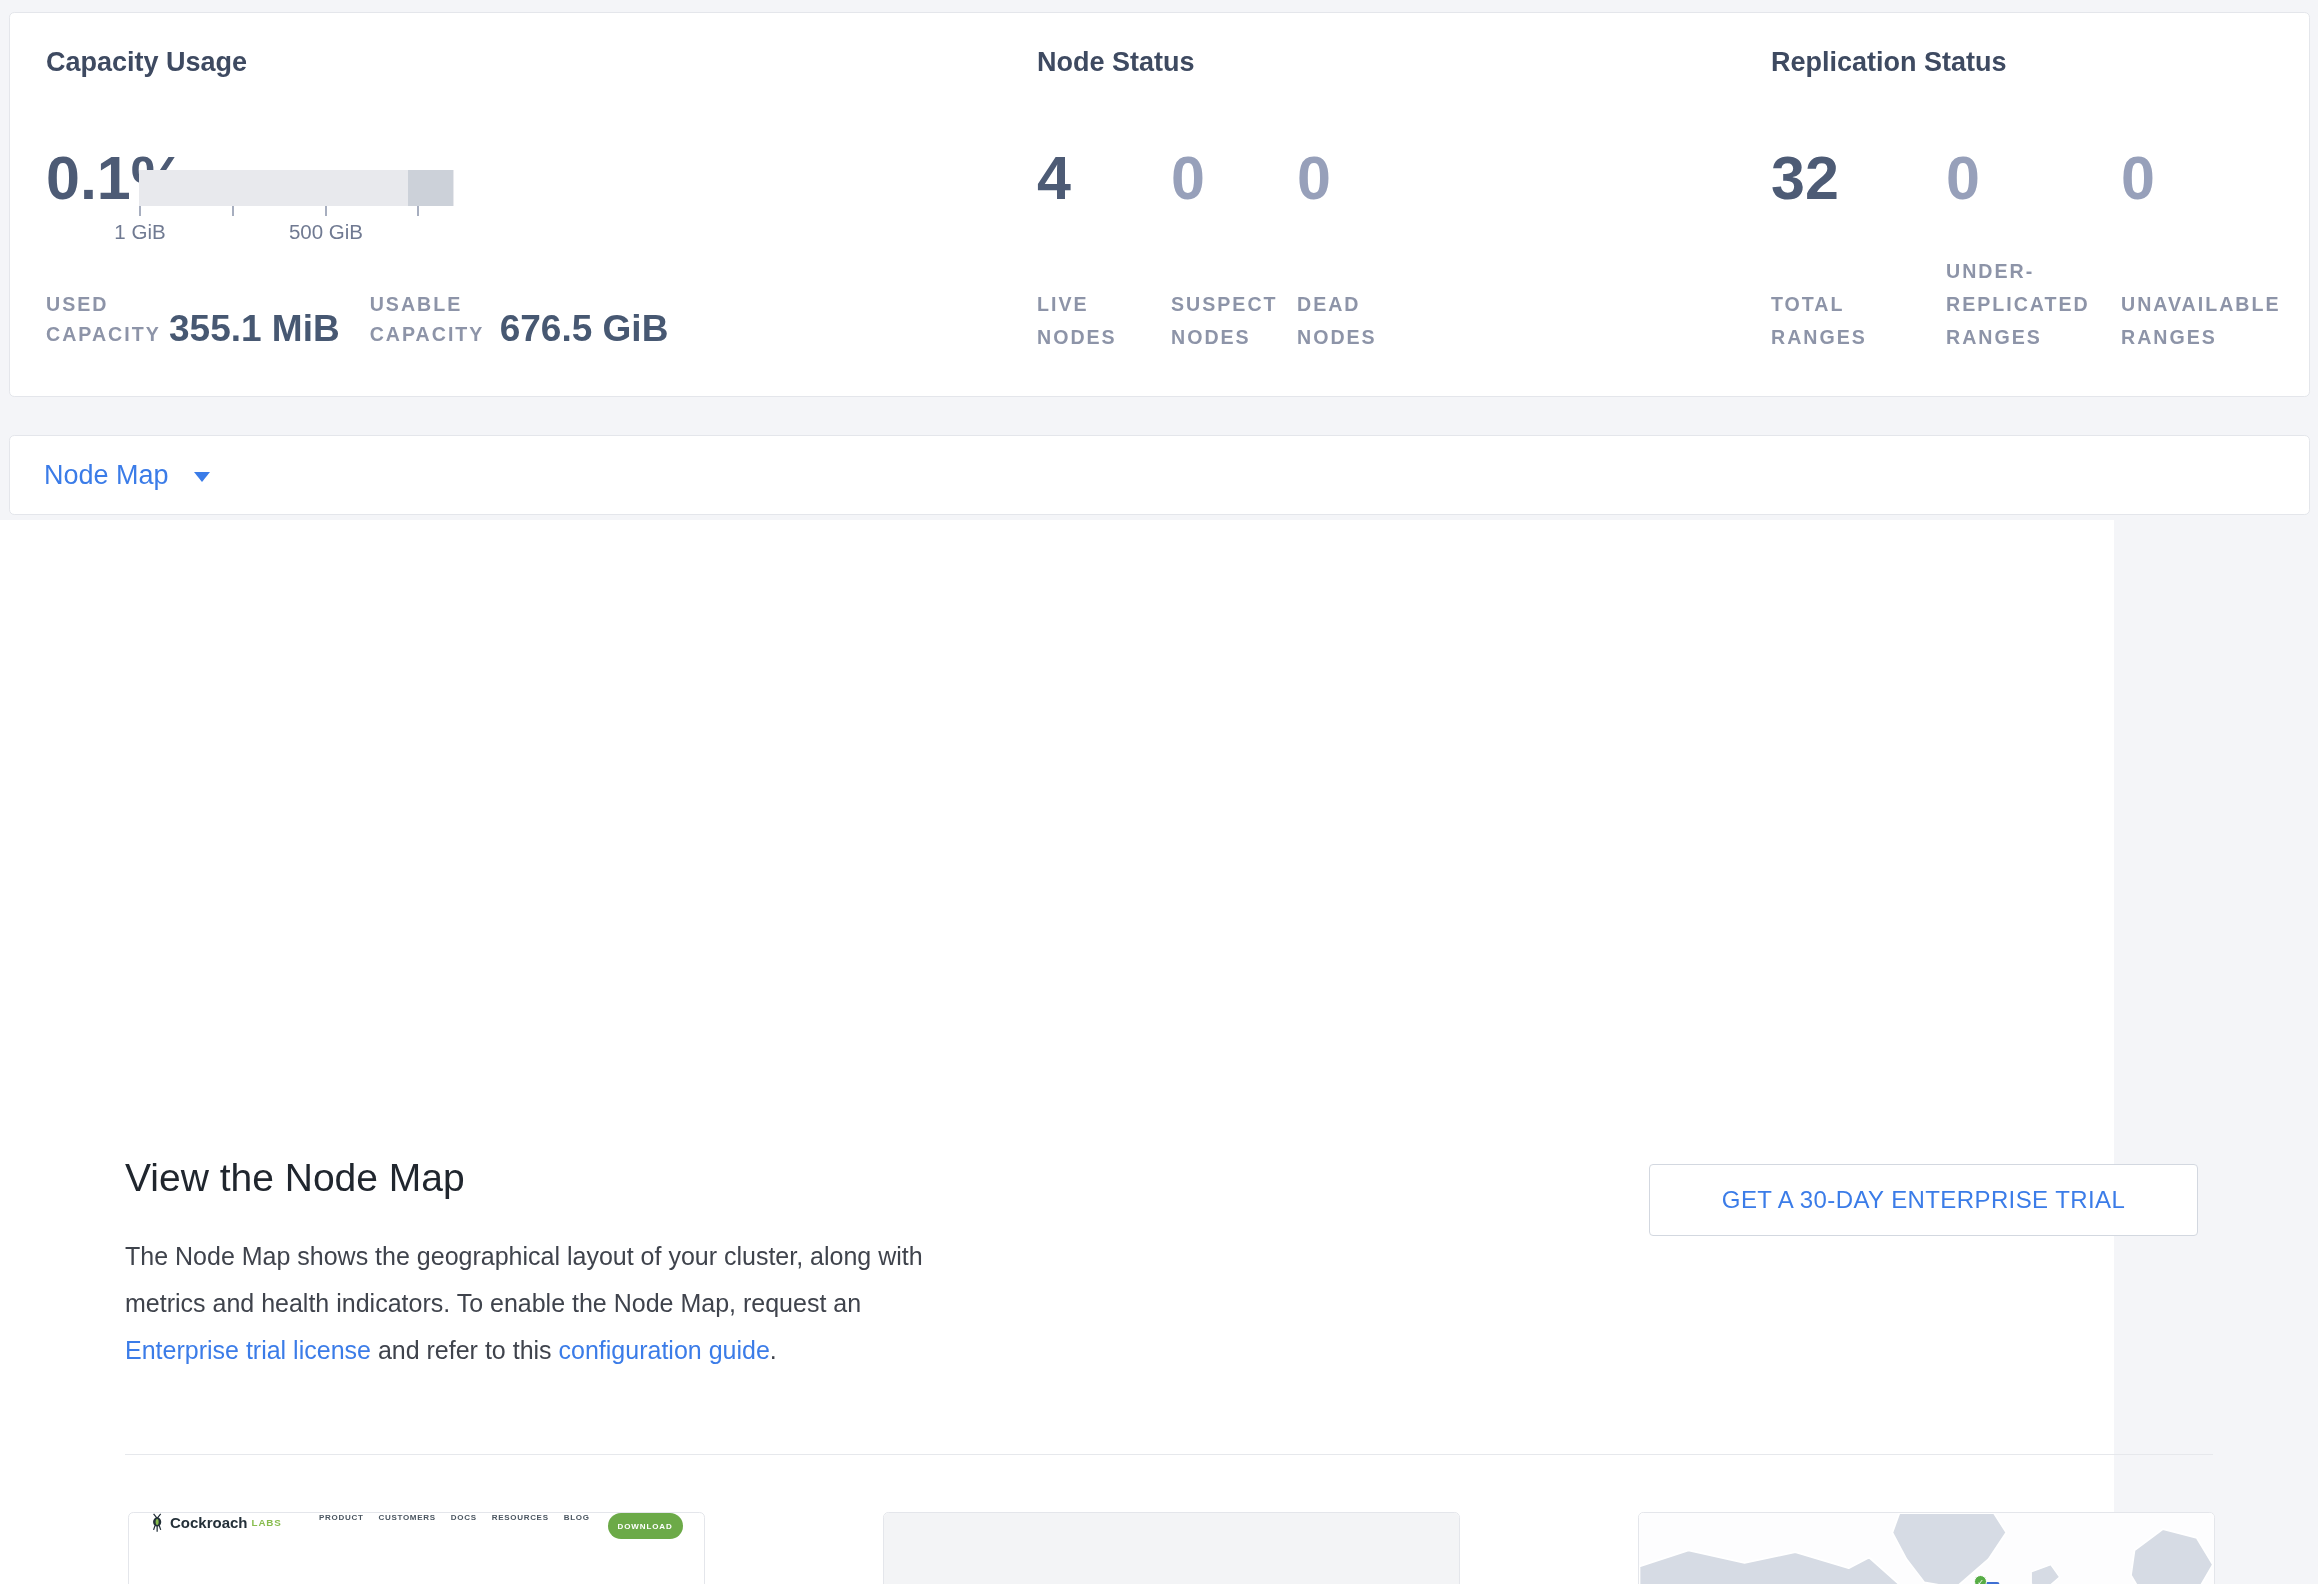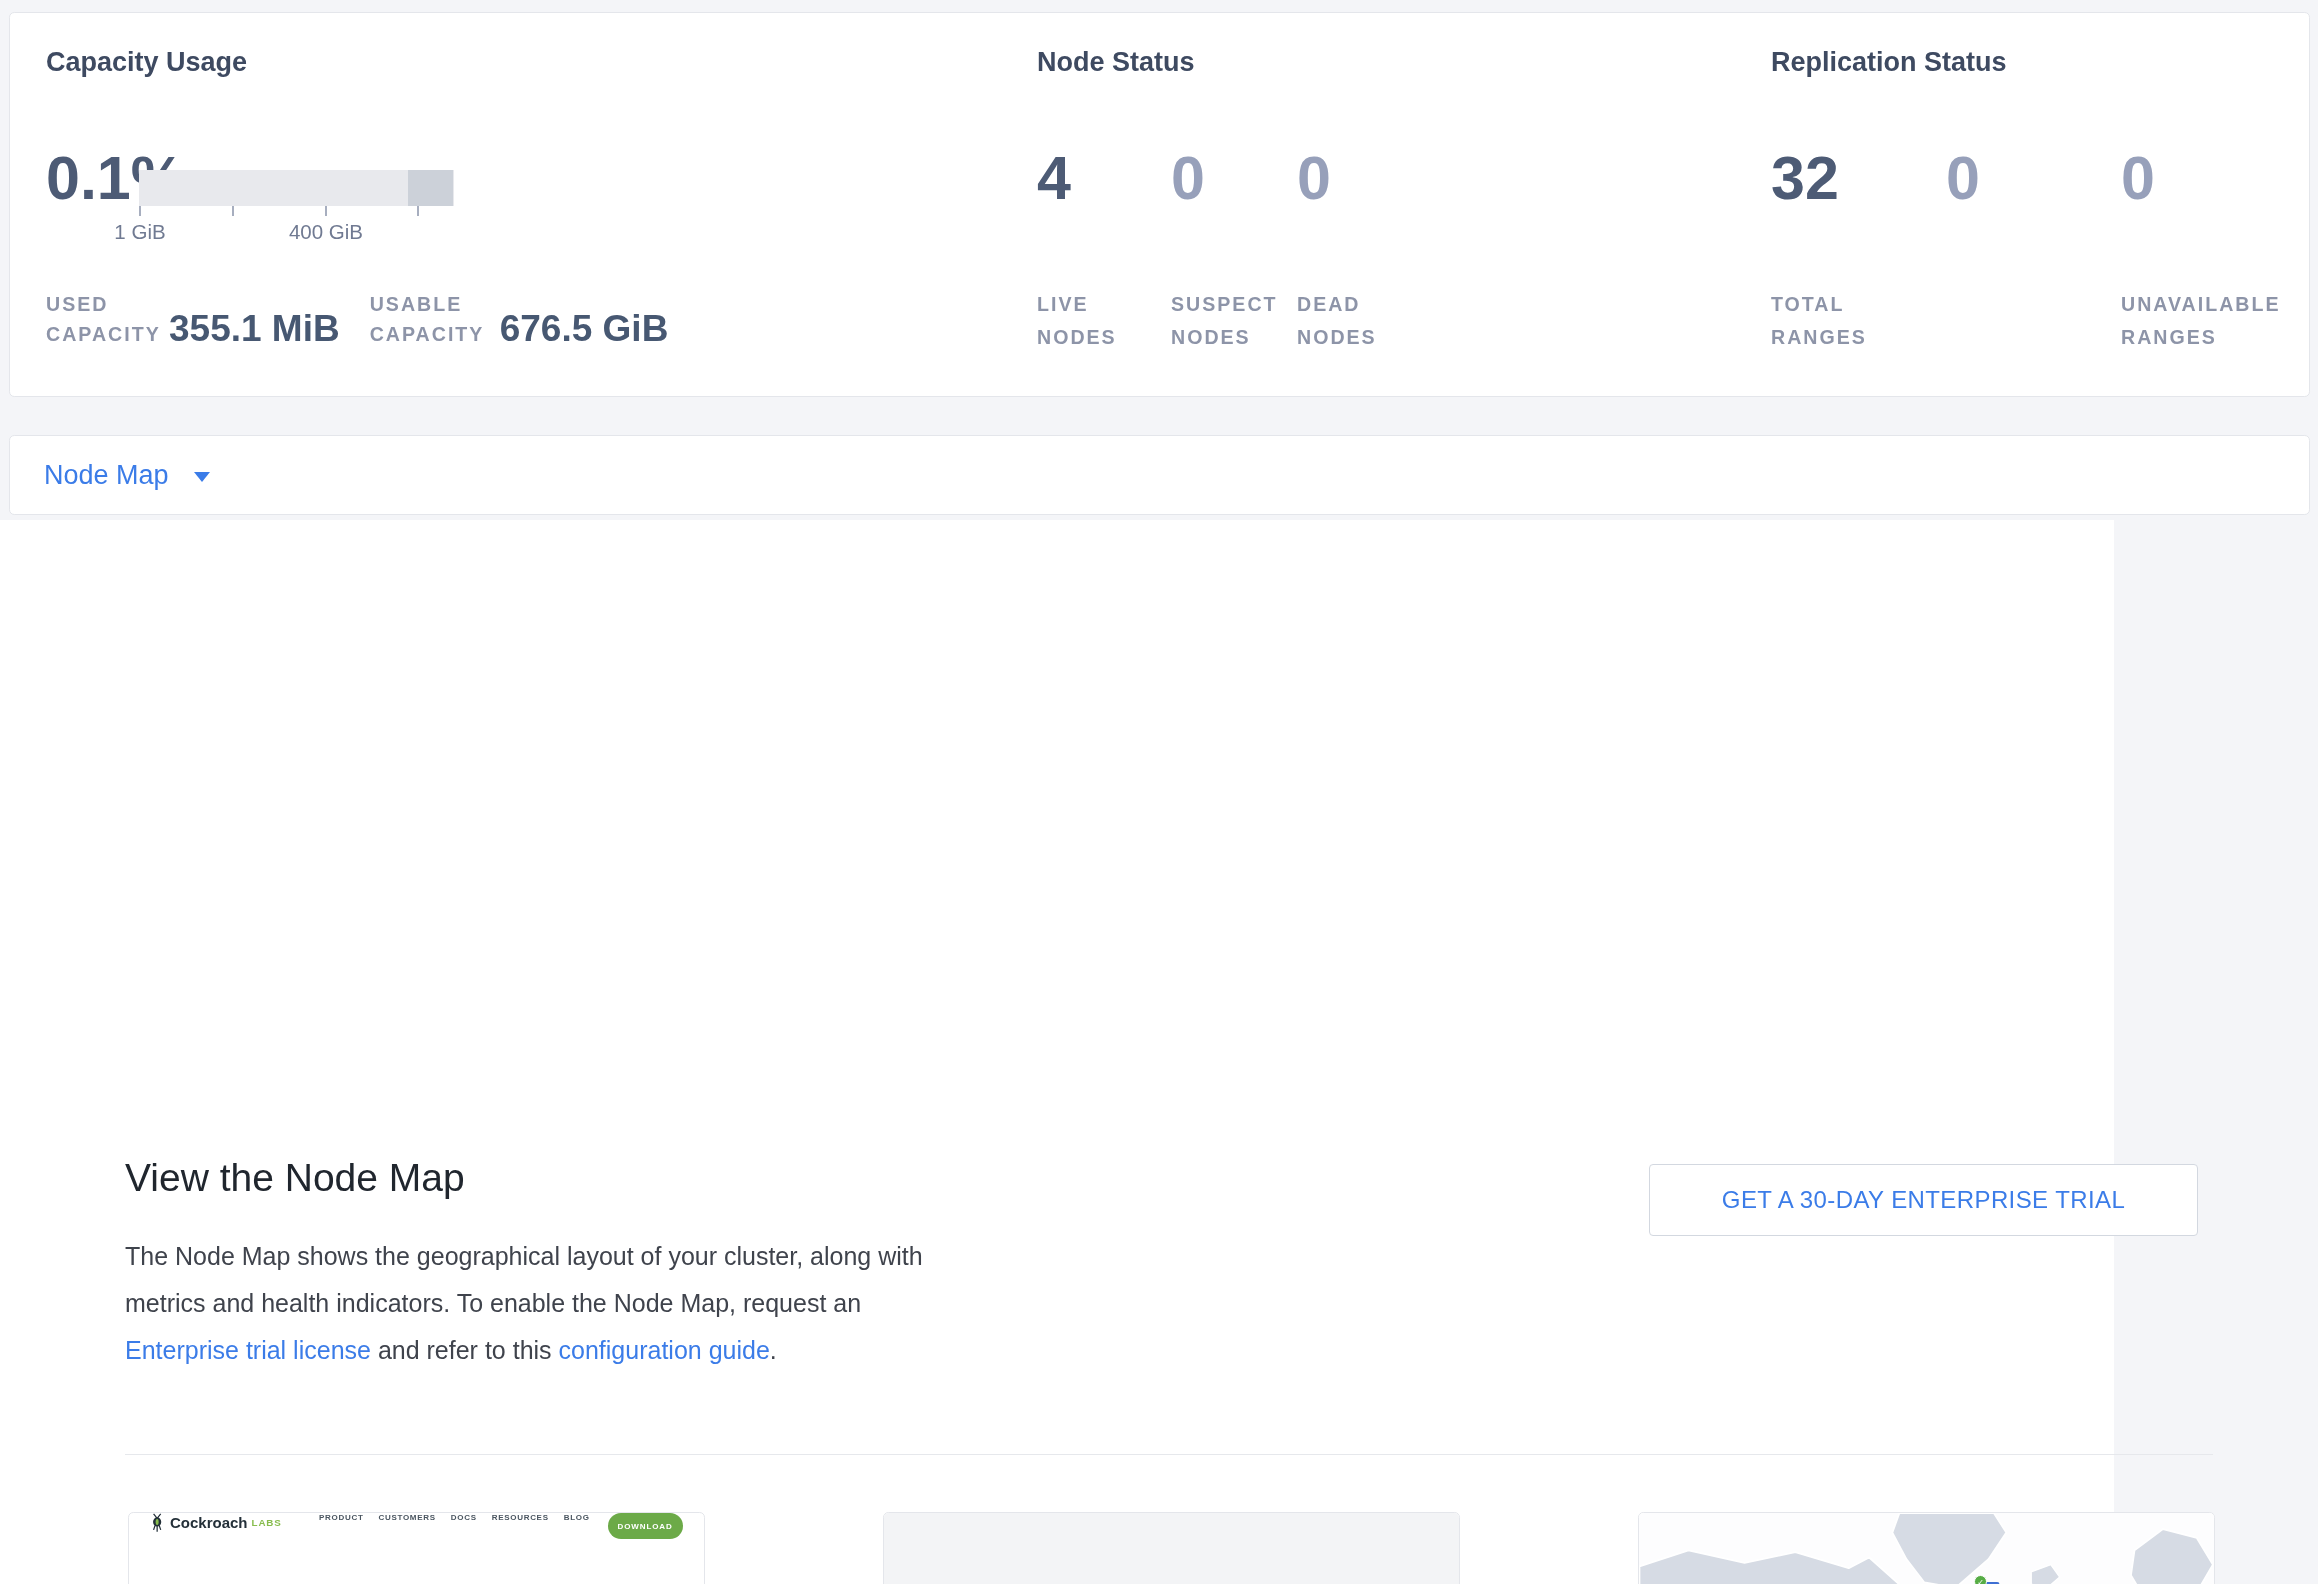--- a/index.html
+++ b/index.html
@@ -89,21 +89,21 @@
       <div class="abs big-num" style="left:36px; top:135px;">0.1%</div>
 
       <div class="abs cap-bar">
         <div class="cap-bar-dark"></div>
       </div>
       <div class="abs tick" style="left:129px;"></div>
       <div class="abs tick" style="left:222px;"></div>
       <div class="abs tick" style="left:315px;"></div>
       <div class="abs tick" style="left:407px;"></div>
       <div class="tick-label" style="left:130px;">1 GiB</div>
-      <div class="tick-label" style="left:316px;">400 GiB</div>
+      <div class="tick-label" style="left:316px;">500 GiB</div>
 
       <div class="abs usage-row">
         <div class="caps-label">USED CAPACITY</div>
         <div class="usage-val">355.1 MiB</div>
         <div class="caps-label" style="width:114px;">USABLE CAPACITY</div>
         <div class="usage-val">676.5 GiB</div>
       </div>
     </div>
 
     <div>
@@ -123,20 +123,21 @@
     </div>
 
     <div>
       <div class="abs panel-title" style="left:1761px; top:34px;">Replication Status</div>
       <div class="stat-col" style="left:1761px; width:116px;">
         <div class="big-num">32</div>
         <div class="caps-label">TOTAL RANGES</div>
       </div>
       <div class="stat-col" style="left:1936px; width:152px;">
         <div class="big-num dim">0</div>
+        <div class="caps-label">UNDER-REPLICATED RANGES</div>
       </div>
       <div class="stat-col" style="left:2111px; width:169px;">
         <div class="big-num dim">0</div>
         <div class="caps-label">UNAVAILABLE RANGES</div>
       </div>
     </div>
   </div>
 
   <div class="abs selector-card">
     <span class="selector-label">Node Map</span>

